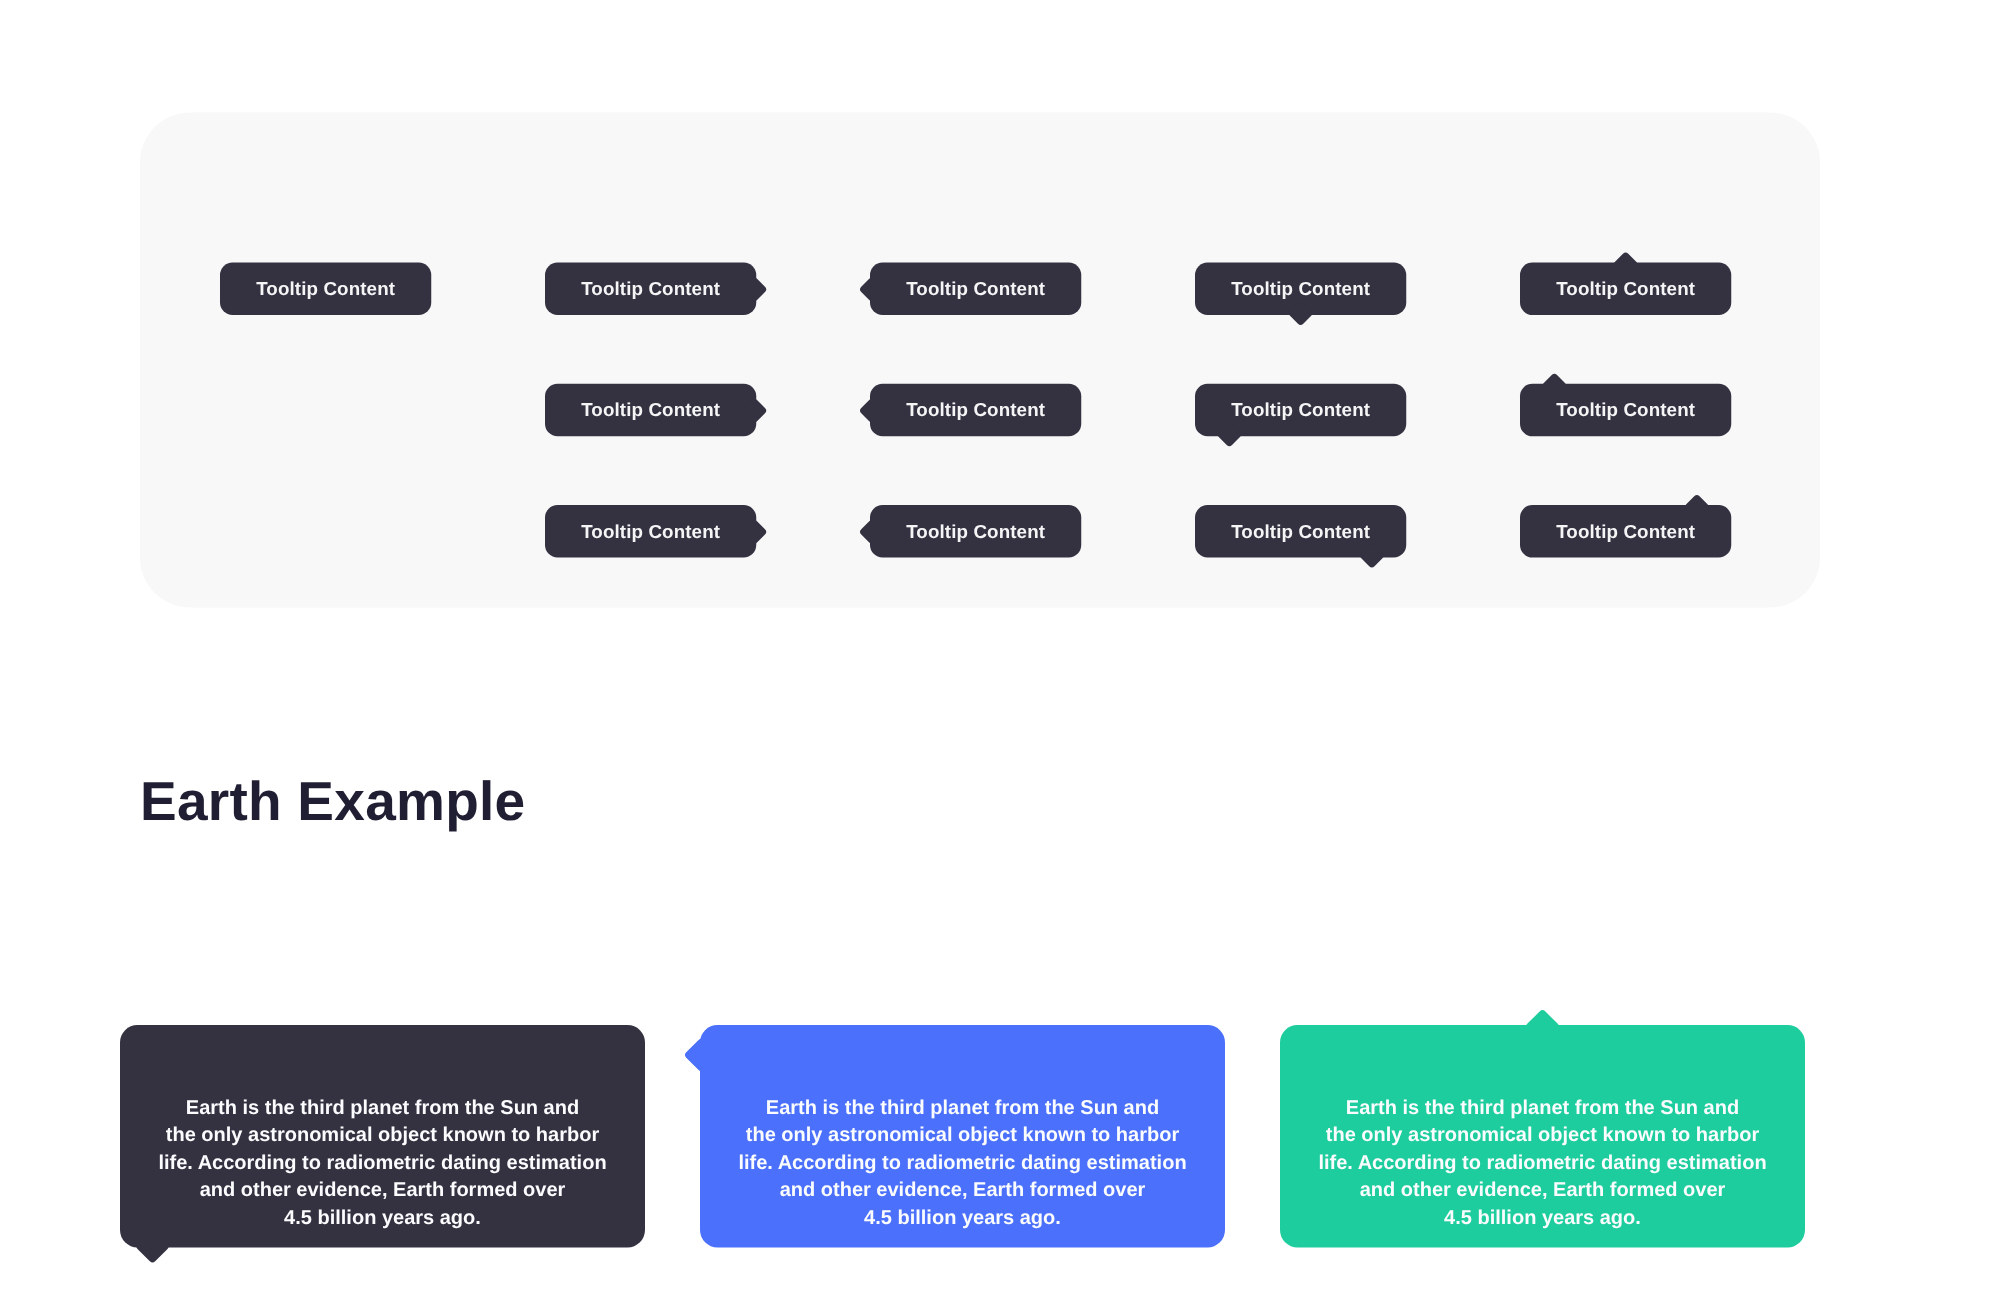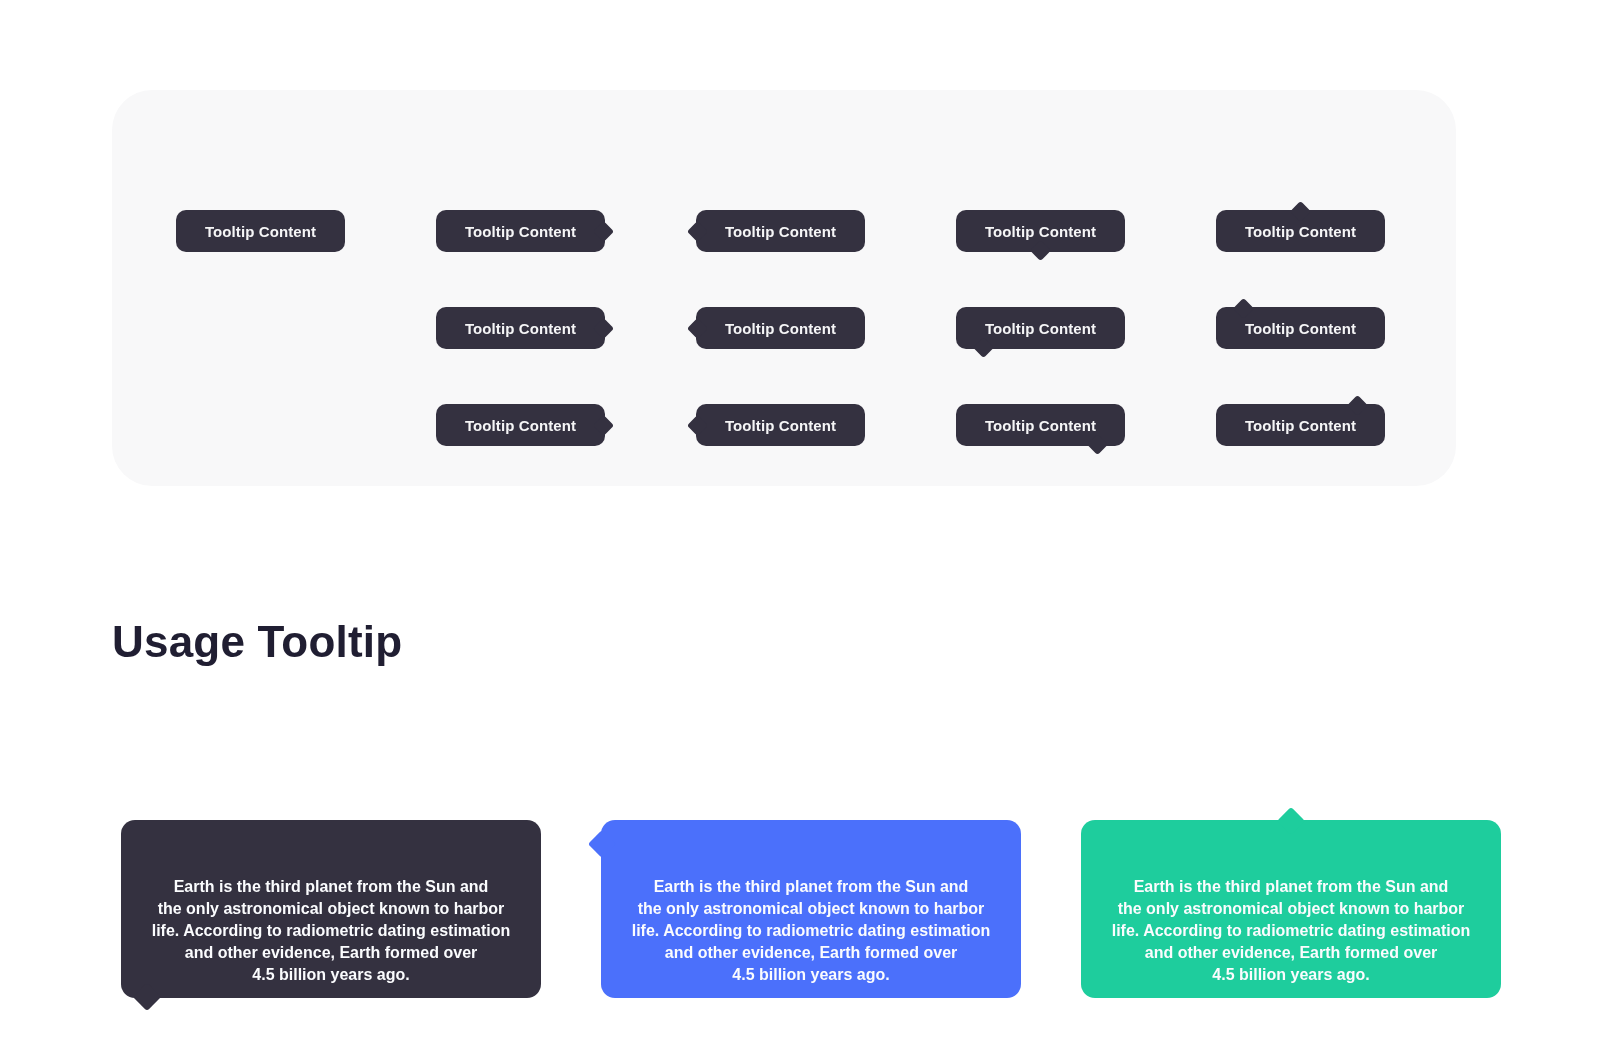--- a/index.html
+++ b/index.html
@@ -24,21 +24,21 @@
   .arr-top-center .arrow    { top:-6px;    left:50%; margin-left:-7.5px; }
   .arr-bottom-left .arrow   { bottom:-6px; left:20px; }
   .arr-bottom-right .arrow  { bottom:-6px; right:20px; }
   .arr-top-left .arrow      { top:-6px;    left:20px; }
   .arr-top-right .arrow     { top:-6px;    right:20px; }
 
   
   .usage-heading { position:absolute; left:112px; top:617px; font-size:44px;
                    font-weight:800; color:#201e32; letter-spacing:.2px; }
 
-  .usage-row { position:absolute; left:121px; top:820px; display:flex; gap:60px;
+  .usage-row { position:absolute; left:96px; top:820px; display:flex; gap:44px;
                align-items:flex-start; }
   .example { position:relative; width:420px; border-radius:14px; padding:12px 8px;
              font-size:16px; font-weight:600; line-height:22px; text-align:center;
              color:#fbfcfe; white-space:pre-line; }
   .example .arrow { position:absolute; width:20px; height:20px; background:inherit;
                     transform:rotate(45deg); border-radius:3px; }
   .ex-arr-bottom-left .arrow { bottom:-9px; left:16px; }
   .ex-arr-left-top .arrow    { left:-9px;   top:14px; }
   .ex-arr-top-center .arrow  { top:-9px;    left:50%; margin-left:-10px; }
 </style>
@@ -122,21 +122,21 @@
       </div>
       <div class="cell">
         <div class="tip arr-top-right" style="background: rgb(52, 49, 64); color: rgb(245, 245, 246);">
           <span class="arrow"></span>
           <span>Tooltip Content</span>
         </div>
       </div>
     </div>
 </div>
 
-<h1 class="usage-heading">Usage Tooltip</h1>
+<h1 class="usage-heading">Earth Example</h1>
 
 <div class="usage-row">
 
   <div class="example ex-arr-bottom-left" style="background: rgb(52, 49, 64);">
     <span class="arrow"></span>
     <span>Earth is the third planet from the Sun and
 the only astronomical object known to harbor
 life. According to radiometric dating estimation
 and other evidence, Earth formed over
 4.5 billion years ago.</span>

